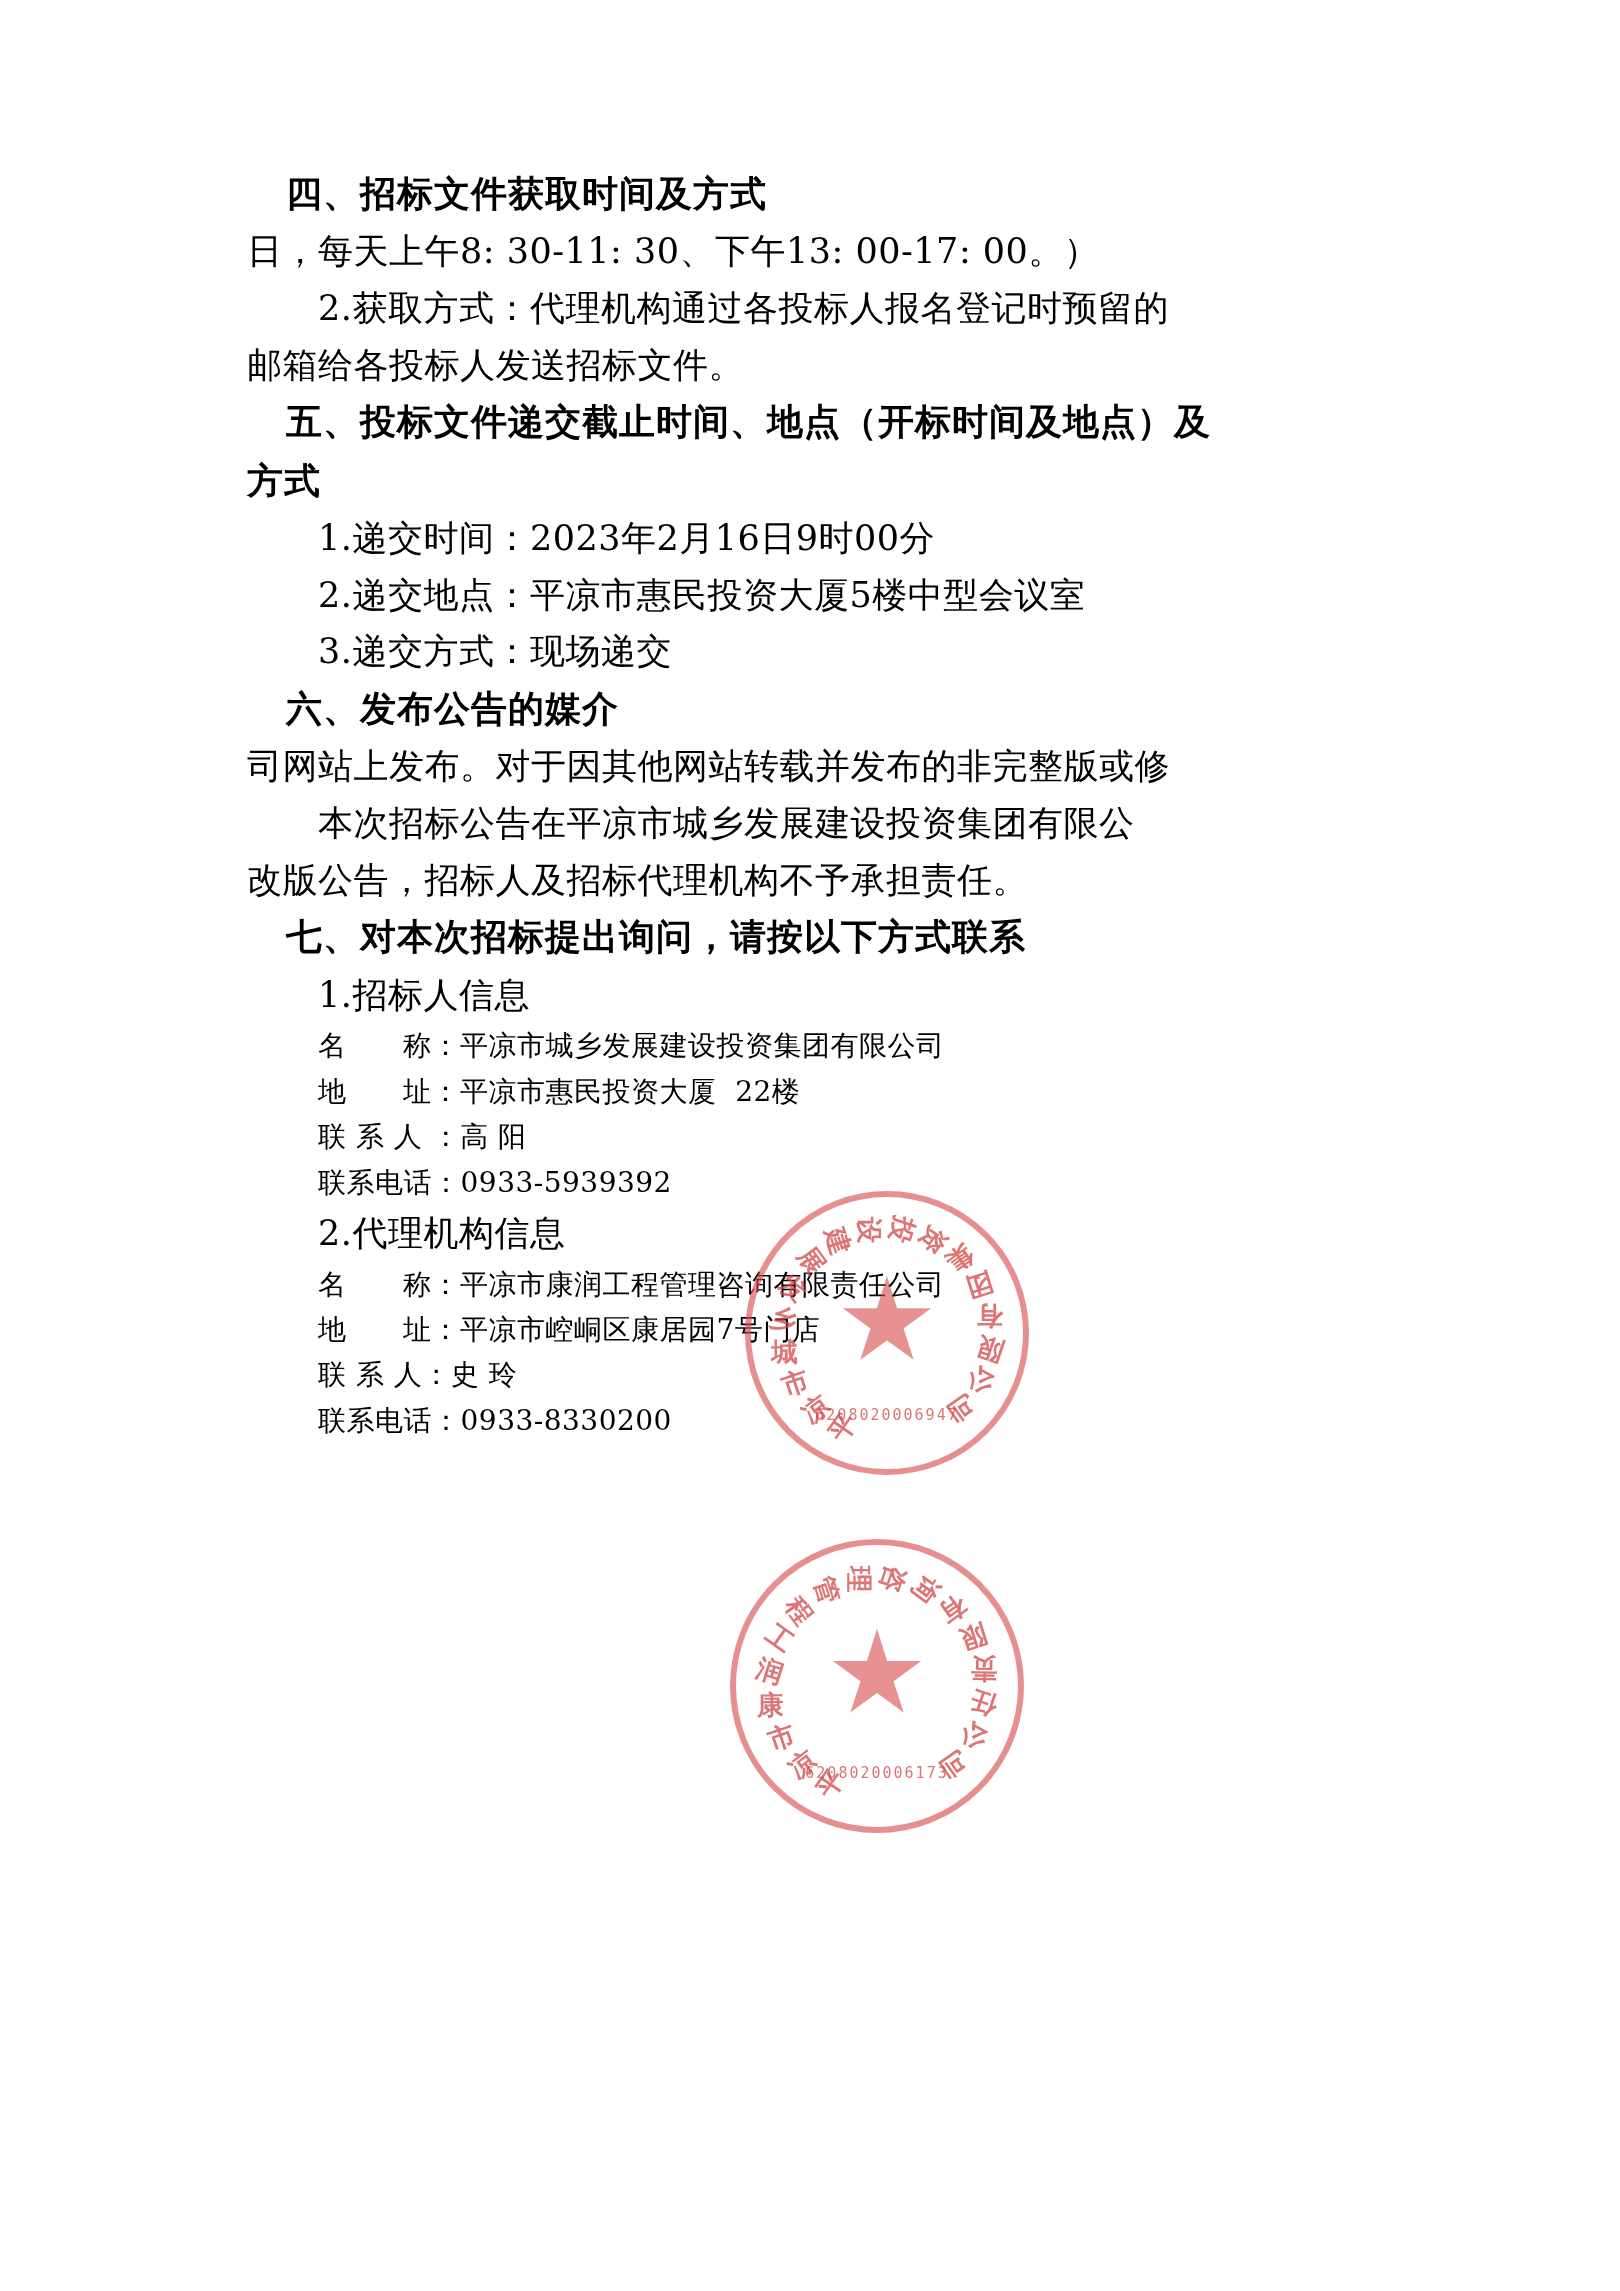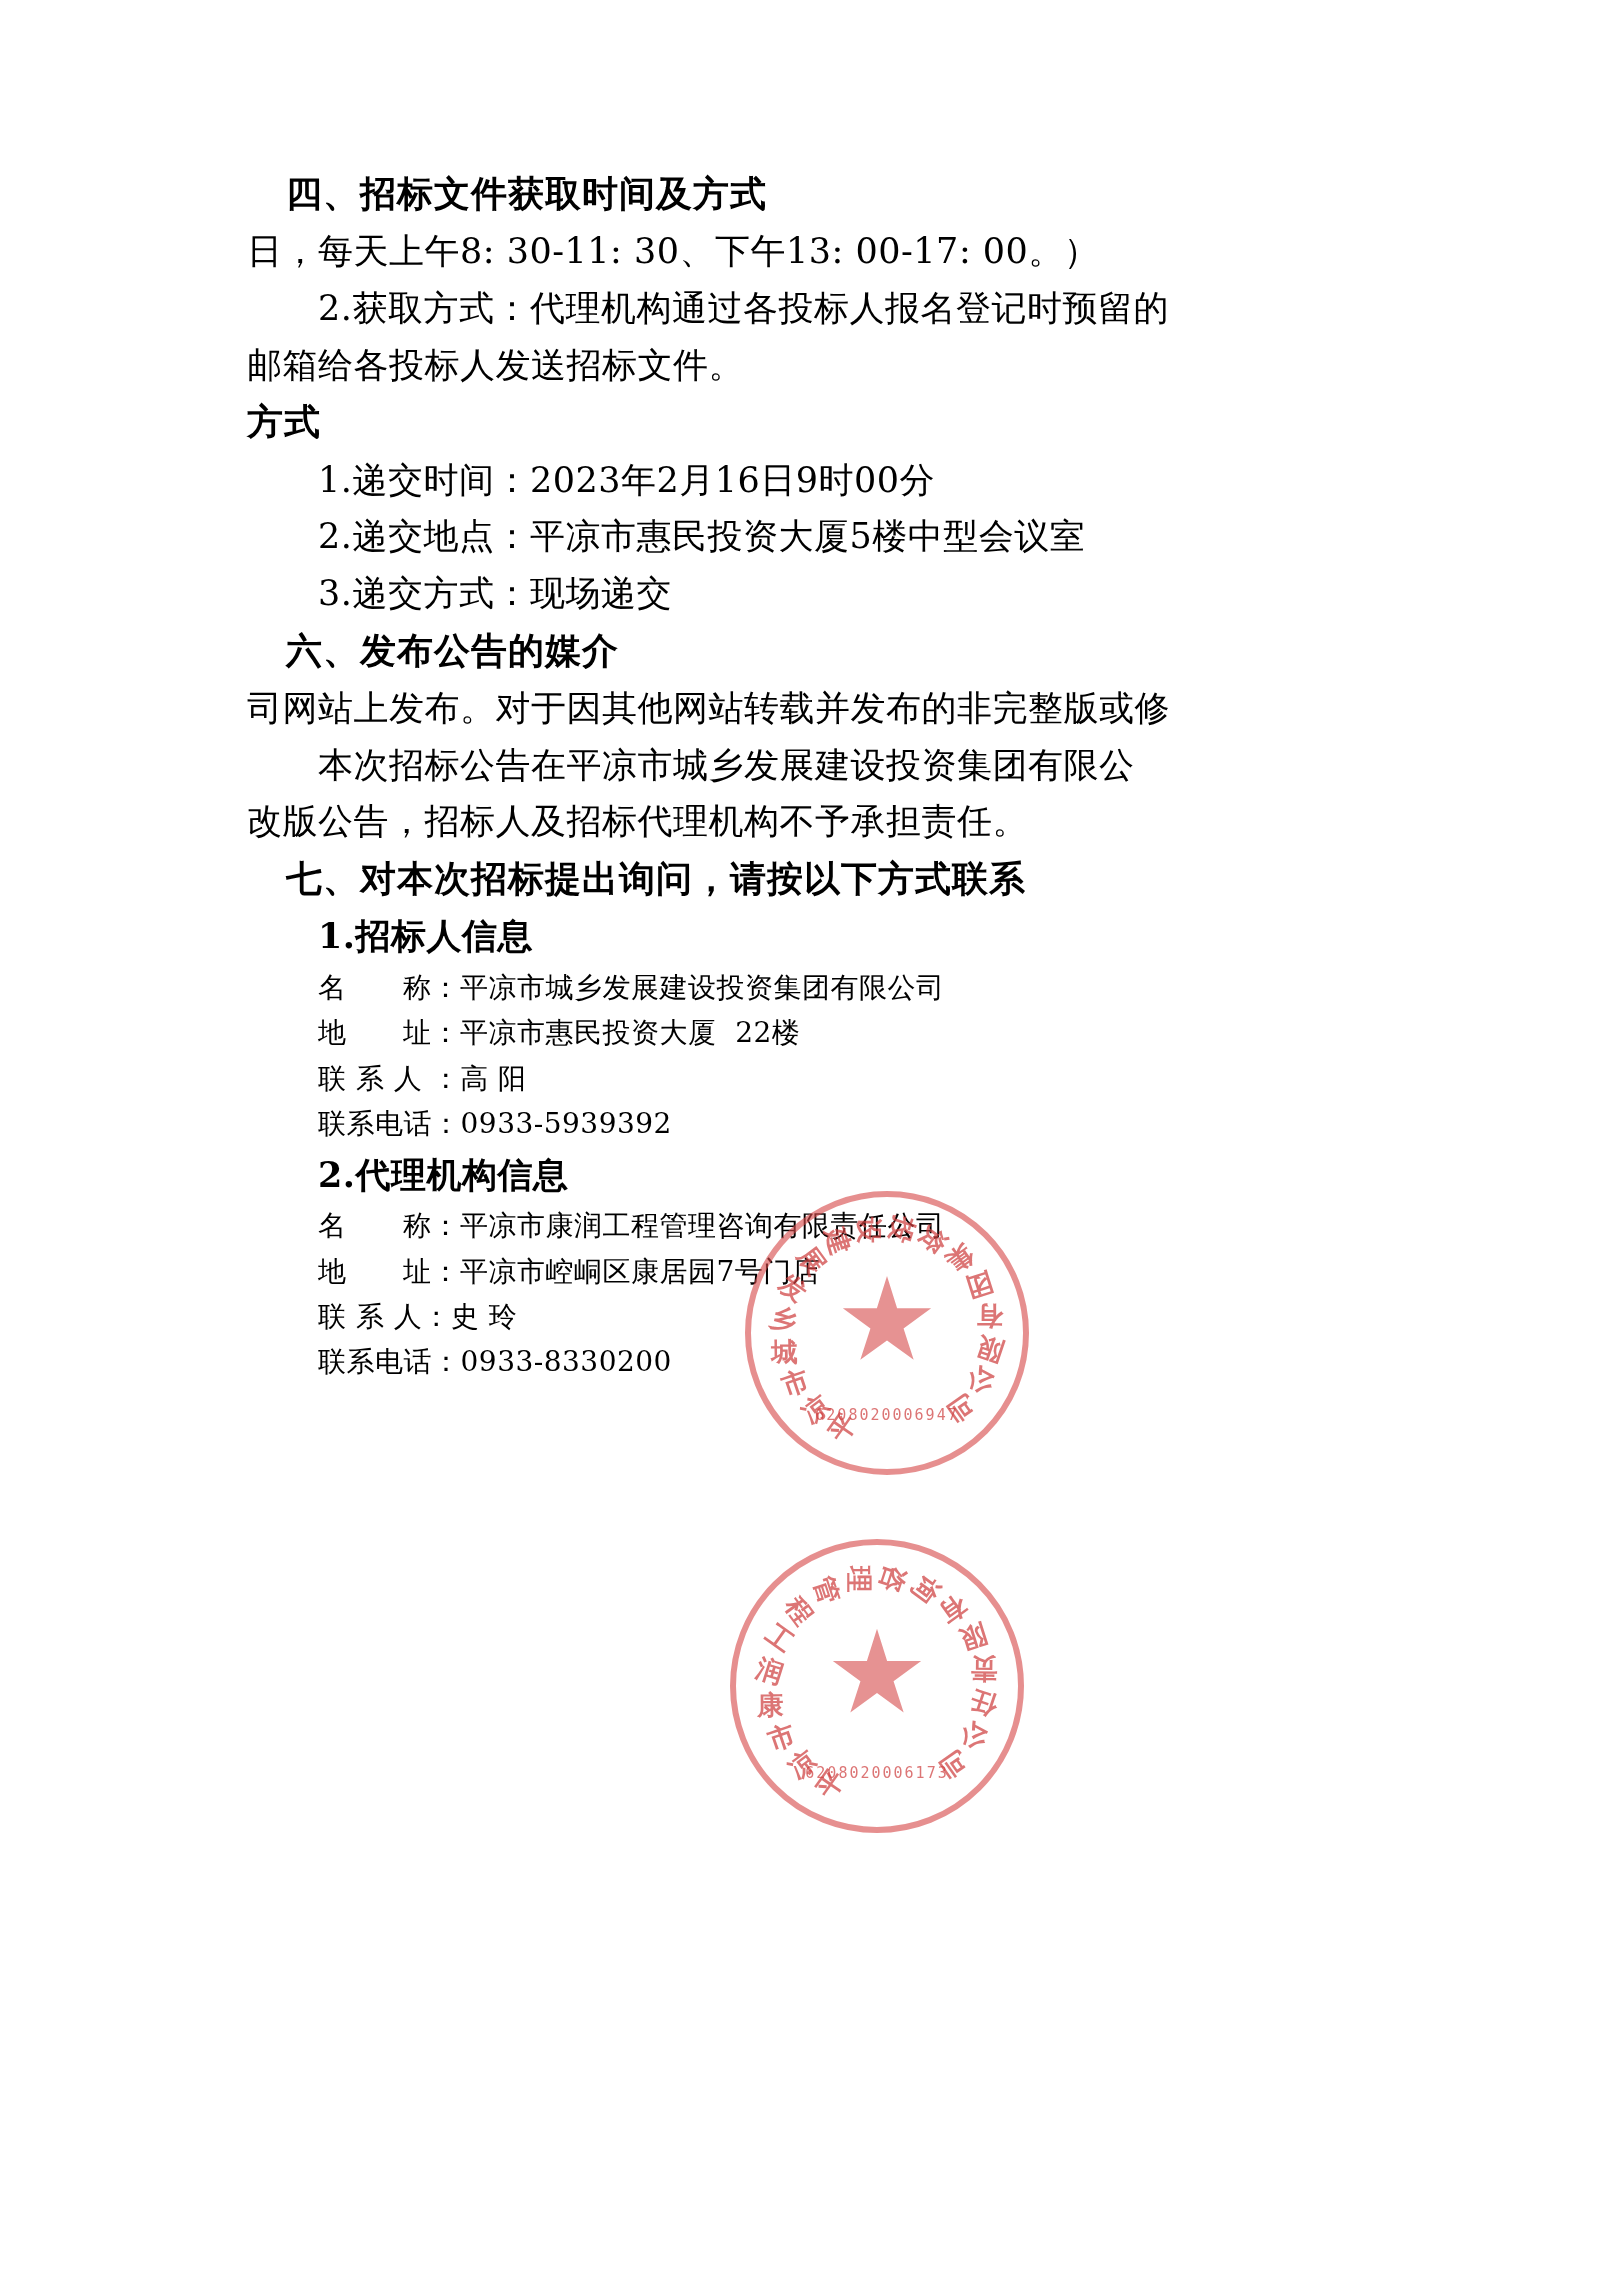--- a/index.html
+++ b/index.html
@@ -40,21 +40,20 @@
     line-height: 1.62;
     letter-spacing: 0.5px;
     margin: 0;
     text-indent: 71px;
   }
   .para.flat {
     text-indent: 0;
   }
   .para.indent-item {
     text-indent: 71px;
-    font-weight: bold;
   }
   .kv {
     font-family: "DejaVu Serif", "Liberation Serif", serif;
     font-size: 28px;
     line-height: 1.62;
     letter-spacing: 0.5px;
     margin: 0;
     text-indent: 71px;
     white-space: pre;
   }
@@ -111,20 +110,21 @@
 <body>
 
 <div class="page">
   <div class="content">
 
     <h2 class="h2">四、招标文件获取时间及方式</h2>
     <p class="para flat">日，每天上午8: 30-11: 30、下午13: 00-17: 00。）</p>
     <p class="para">2.获取方式：代理机构通过各投标人报名登记时预留的</p>
     <p class="para flat">邮箱给各投标人发送招标文件。</p>
 
+    <h2 class="h2">五、投标文件递交截止时间、地点（开标时间及地点）及</h2>
     <h2 class="h2 nointend">方式</h2>
     <p class="para">1.递交时间：2023年2月16日9时00分</p>
     <p class="para">2.递交地点：平凉市惠民投资大厦5楼中型会议室</p>
     <p class="para">3.递交方式：现场递交</p>
 
     <h2 class="h2">六、发布公告的媒介</h2>
     <p class="para flat">司网站上发布。对于因其他网站转载并发布的非完整版或修</p>
     <p class="para">本次招标公告在平凉市城乡发展建设投资集团有限公</p>
     <p class="para flat">改版公告，招标人及招标代理机构不予承担责任。</p>
 

